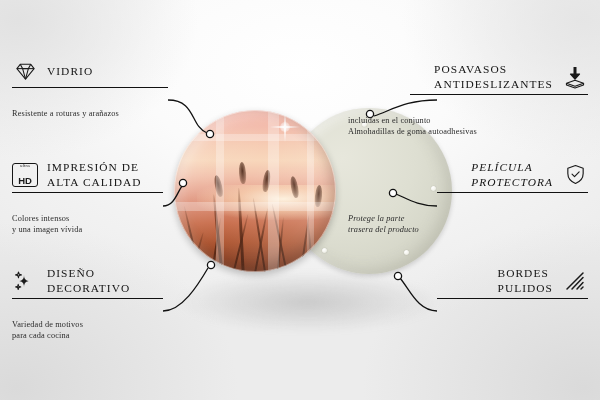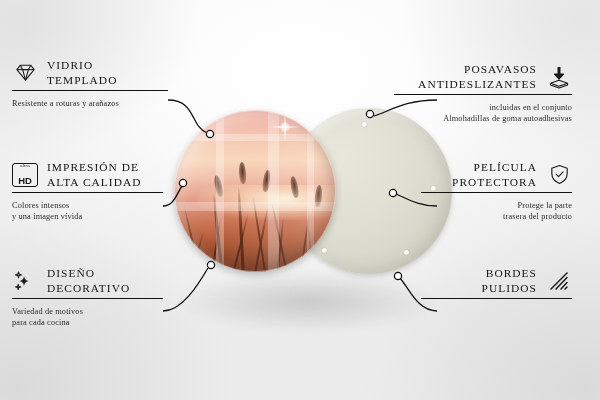--- a/index.html
+++ b/index.html
@@ -94,28 +94,28 @@
       background:linear-gradient(180deg, rgba(255,255,255,0) 0%, #fff 50%, rgba(255,255,255,0) 100%);}
   #sparkle i{position:absolute;left:10px;top:10px;width:10px;height:10px;border-radius:50%;
       background:radial-gradient(circle,#fff 0%, rgba(255,255,255,.6) 45%, rgba(255,255,255,0) 100%);}
 
   
   #links{position:absolute;left:0;top:0;width:600px;height:400px;}
 
   
   .feature{position:absolute;width:240px;}
   .feature.left{left:12px;text-align:left;}
-  .feature.right{right:28px;text-align:right;}
+  .feature.right{right:12px;text-align:left;}
   .ftop{display:flex;align-items:center;gap:9px;}
   .feature.right .ftop{flex-direction:row-reverse;}
   .ficon{width:26px;height:26px;flex:0 0 26px;display:flex;align-items:center;justify-content:center;color:#1a1a1a;}
   .ftitle{font-size:11.4px;letter-spacing:1.05px;line-height:14.5px;color:#141414;
      font-family:"Liberation Serif", serif;text-transform:uppercase;}
   .rule{height:0;border-top:1.4px solid #111;margin-top:3px;}
-  .fsub{font-size:8.3px;line-height:11px;color:#2c2c2c;margin-top:7px;letter-spacing:.15px;}
+  .fsub{font-size:8.3px;line-height:11px;color:#2c2c2c;margin-top:20px;letter-spacing:.15px;}
   .fsub span{display:block;}
 </style>
 </head>
 <body>
 
 <div id="stage">
 
   <div class="vig tl"></div>
   <div class="vig tr"></div>
   <div class="vig bl"></div>
@@ -196,21 +196,20 @@
         <svg viewBox="0 0 24 24" width="23" height="23" fill="none" stroke="currentColor" stroke-width="1.1" stroke-linejoin="round">
           <path d="M3 9 L6.5 4.5 L17.5 4.5 L21 9 L12 20 Z"></path>
           <path d="M3 9 H21"></path>
             <path d="M6.5 4.5 L9 9 L12 20"></path>
             <path d="M17.5 4.5 L15 9 L12 20"></path>
           <path d="M9 9 H15"></path>
         </svg>
       </div>
       <div>
         <div class="ftitle">VIDRIO</div>
-        <div class="ftitle">TEMPLADO</div>
       </div>
     </div>
     <div class="rule" style="width:156px;"></div>
     <div class="fsub">
       <span>Resistente a roturas y arañazos</span>
     </div>
   </div>
 
   <div class="feature left" style="top:160px;">
     <div class="ftop">
@@ -268,21 +267,21 @@
         <div class="ftitle">ANTIDESLIZANTES</div>
       </div>
     </div>
     <div class="rule" style="width:178px;margin-left:auto;"></div>
     <div class="fsub">
       <span>incluidas en el conjunto</span>
       <span>Almohadillas de goma autoadhesivas</span>
     </div>
   </div>
 
-  <div class="feature right" style="top:160px;">
+  <div class="feature right" style="top:160px;font-style:italic;">
     <div class="ftop">
       <div class="ficon">
         <svg viewBox="0 0 24 24" width="23" height="23" fill="none" stroke="currentColor" stroke-width="1.2" stroke-linejoin="round">
           <path d="M12 2.6 L20 5.4 V11 C20 16 16.4 19.6 12 21.4 C7.6 19.6 4 16 4 11 V5.4 Z"></path>
           <path d="M8.4 11.6 L11 14.2 L15.8 9.2" stroke-linecap="round"></path>
         </svg>
       </div>
       <div>
         <div class="ftitle">PELÍCULA</div>
         <div class="ftitle">PROTECTORA</div>

